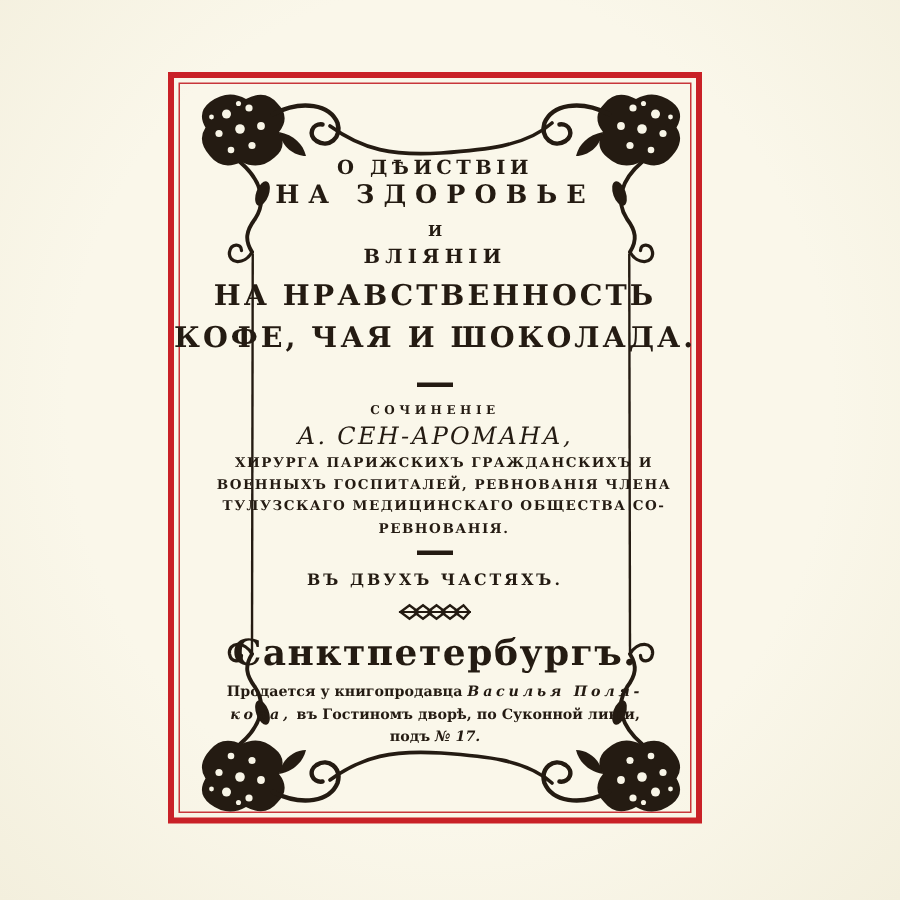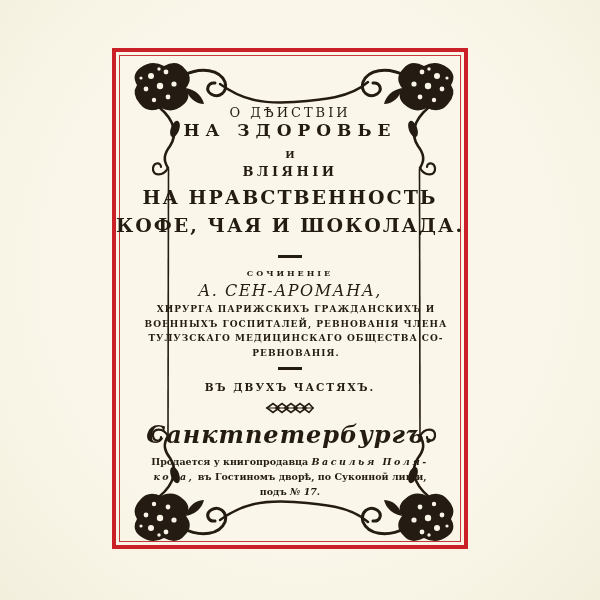--- a/index.html
+++ b/index.html
@@ -27,35 +27,35 @@
   
   .black-frame{
     position:absolute;left:6px;top:4px;width:344px;height:492px;
   }
   
   .content{
     position:absolute;left:0;top:0;right:0;bottom:0;
     color:#241b12;text-align:center;
   }
   .tblock{position:absolute;left:0;right:0;text-align:center;white-space:nowrap;}
-  .t1{top:53px;font-size:13px;font-weight:normal;letter-spacing:3px;}
+  .t1{top:53px;font-size:13px;font-weight:bold;letter-spacing:3px;}
   .t2{top:68px;font-size:17px;font-weight:bold;letter-spacing:6px;}
   .tconj{top:97px;font-size:10px;font-weight:bold;}
   .t3{top:112px;font-size:13px;font-weight:bold;letter-spacing:3.5px;}
   .t4{top:134px;font-size:19px;font-weight:bold;letter-spacing:2px;}
   .t5{top:162px;font-size:19px;font-weight:bold;letter-spacing:2px;}
   .dash{position:absolute;left:50%;margin-left:-12px;width:24px;height:3px;background:#241b12;}
   .dash1{top:203px;}
   .dash2{top:315px;}
   .byline{top:216px;font-size:8px;font-weight:bold;letter-spacing:3px;}
   .author{top:229px;font-size:16px;font-weight:normal;font-style:italic;letter-spacing:1.5px;}
   .titles{top:250px;font-size:9px;font-weight:bold;letter-spacing:1px;line-height:14.5px;margin-left:12px;}
   .parts{top:329px;font-size:10.5px;font-weight:bold;letter-spacing:2px;}
   .chain{position:absolute;left:50%;margin-left:-26px;top:350px;}
-  .city{top:368px;font-size:24px;font-weight:bold;font-style:italic;letter-spacing:1px;}
+  .city{top:368px;font-size:24px;font-weight:bold;letter-spacing:1px;}
   .imprint{top:402px;font-size:9.5px;font-weight:bold;line-height:15px;}
   .imprint span{white-space:pre-wrap;}
   .emph{font-style:italic;letter-spacing:2.5px;}
   .no-sign{font-style:italic;}
 </style>
 </head>
 <body>
 
 <div class="scan">
 

